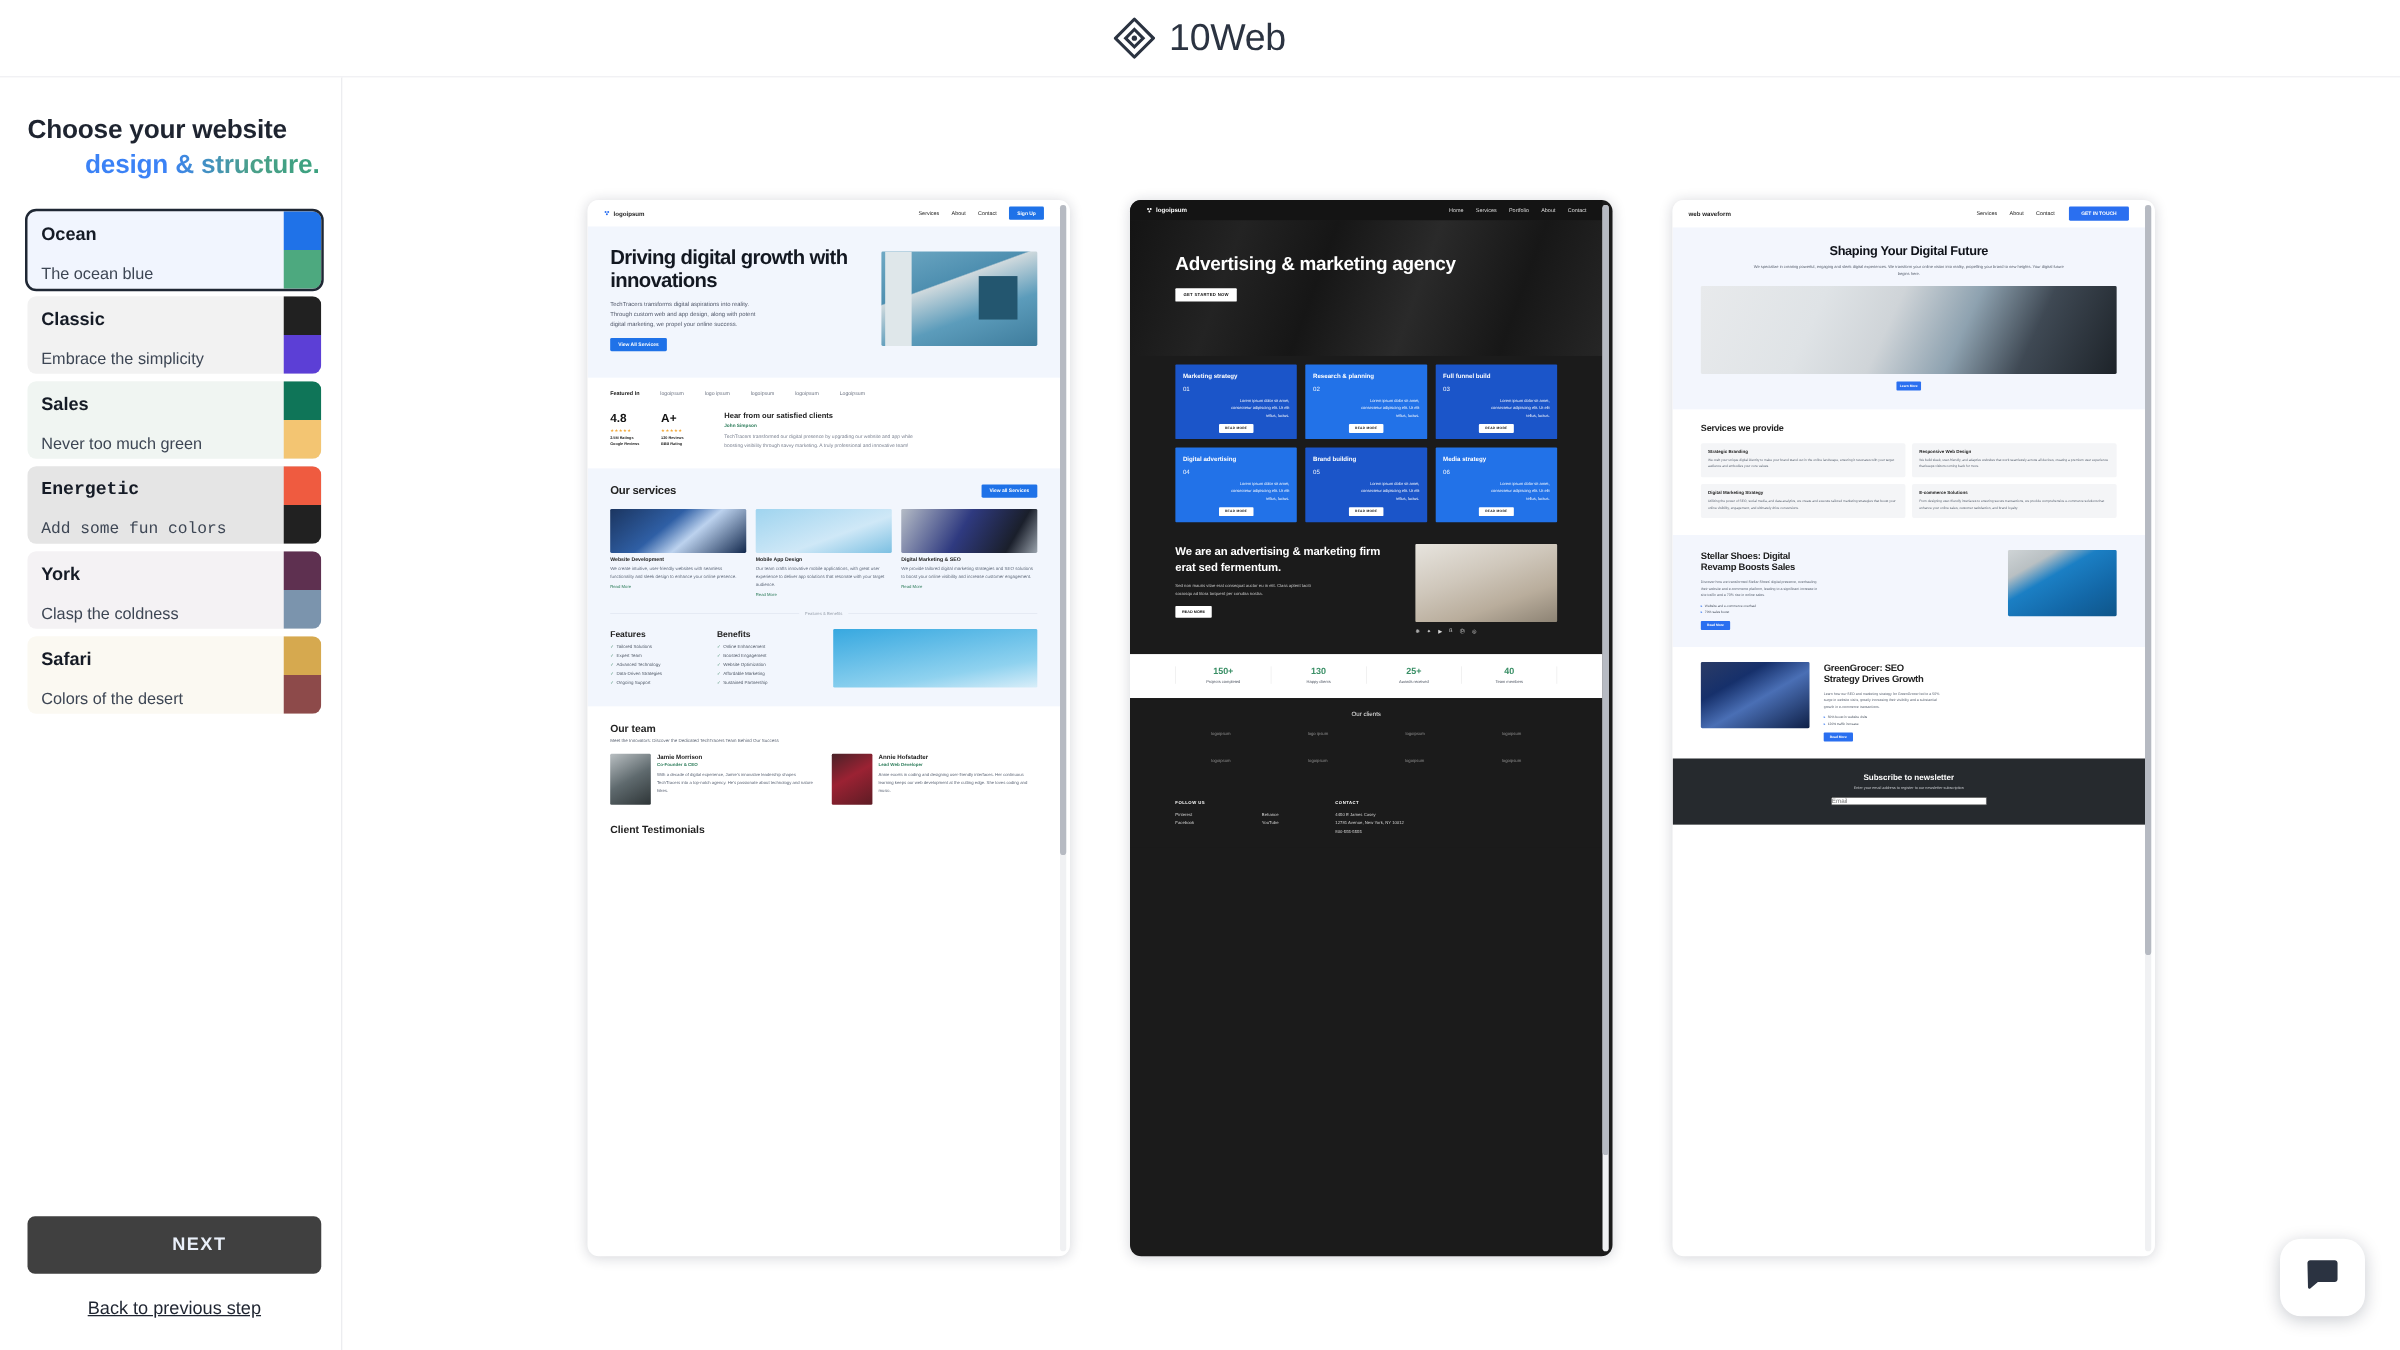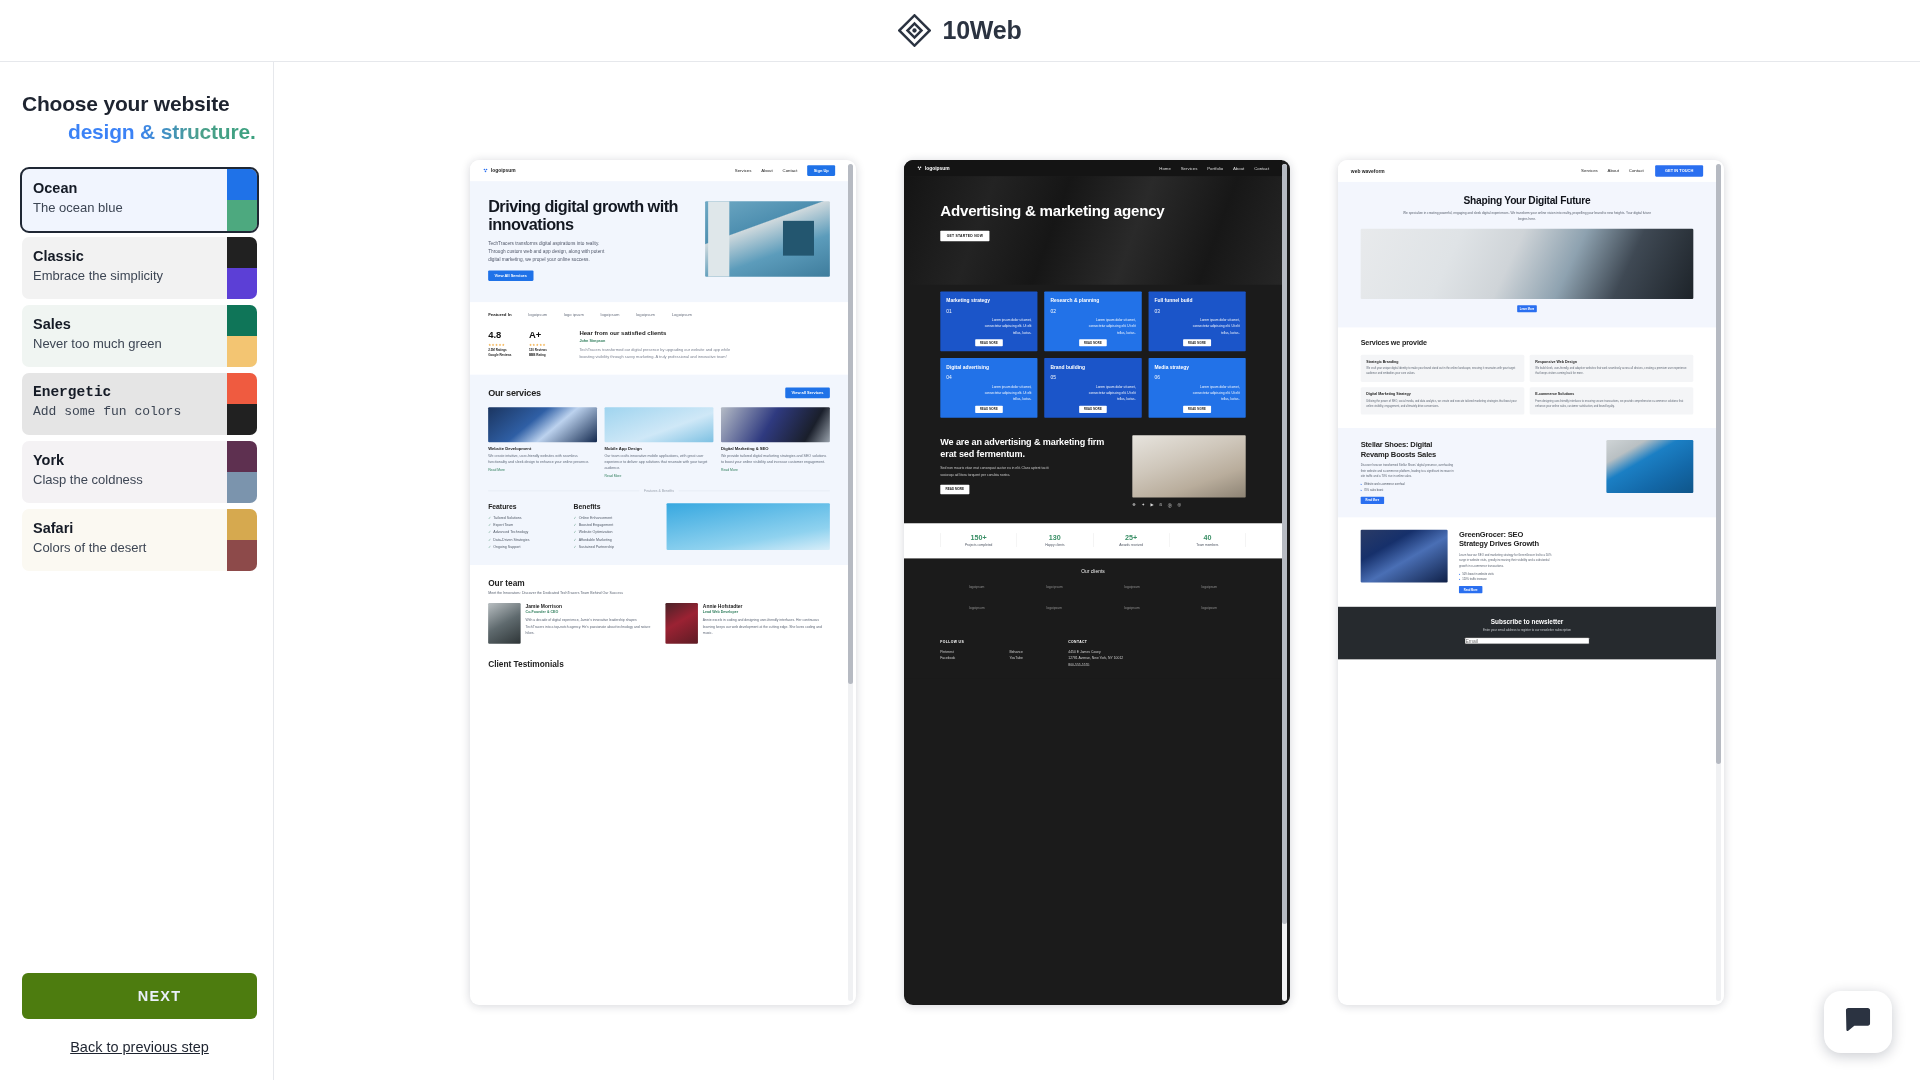--- a/index.html
+++ b/index.html
@@ -12,21 +12,21 @@
 
   
   .topbar {
     height:61px;
     display:flex; align-items:center; justify-content:center;
     background:#fff;
     position:relative;
   }
   .logo-wrap { display:flex; align-items:center; gap:11px; }
   .logo-mark { width:33px; height:33px; display:block; }
-  .logo-text { font-size:25px; font-weight:700; color:#2b3341; letter-spacing:-0.2px; }
+  .logo-text { font-size:30px; font-weight:400; color:#2b3341; letter-spacing:-0.2px; }
 
   .divider-h { height:1px; background:#e6e8ec; width:100%; }
 
   
   .page { display:flex; height:1019px; }
 
   
   .sidebar {
     width:274px; min-width:274px;
     border-right:1px solid #e6e8ec;
@@ -42,28 +42,28 @@
   .theme-list { margin-top:24px; }
   .theme-item {
     display:flex; align-items:stretch;
     height:62px; margin-bottom:6px;
     border-radius:7px; overflow:hidden;
     cursor:pointer; position:relative;
   }
   .theme-item.selected { outline:2px solid #1f2734; outline-offset:0; border-radius:7px; }
   .theme-body { flex:1; padding:10px 0 0 11px; }
   .theme-name { font-size:14.5px; font-weight:700; color:#151b26; line-height:1.35; }
-  .theme-desc { font-size:13px; color:#3d4654; line-height:1.45; margin-top:0;}
+  .theme-desc { font-size:13px; color:#3d4654; line-height:1.45; margin-top:11px;}
   .swatches { width:30px; display:flex; flex-direction:column; }
   .swatches span { flex:1; display:block; }
 
   .side-bottom { position:absolute; left:22px; right:16px; bottom:26px; }
   .next-btn {
     width:100%; height:46px; border:none; border-radius:6px;
-    background:#4d7c0f; color:#eaf0fa;
+    background:#404040; color:#eaf0fa;
     font-size:14.5px; font-weight:600; letter-spacing:1.2px;
     font-family:"Liberation Sans", sans-serif;
     cursor:pointer;
     padding-left:40px;
   }
   .back-link {
     display:block; text-align:center; margin-top:20px;
     font-size:14.5px; color:#1e2430; text-decoration:underline;
     cursor:pointer;
   }

